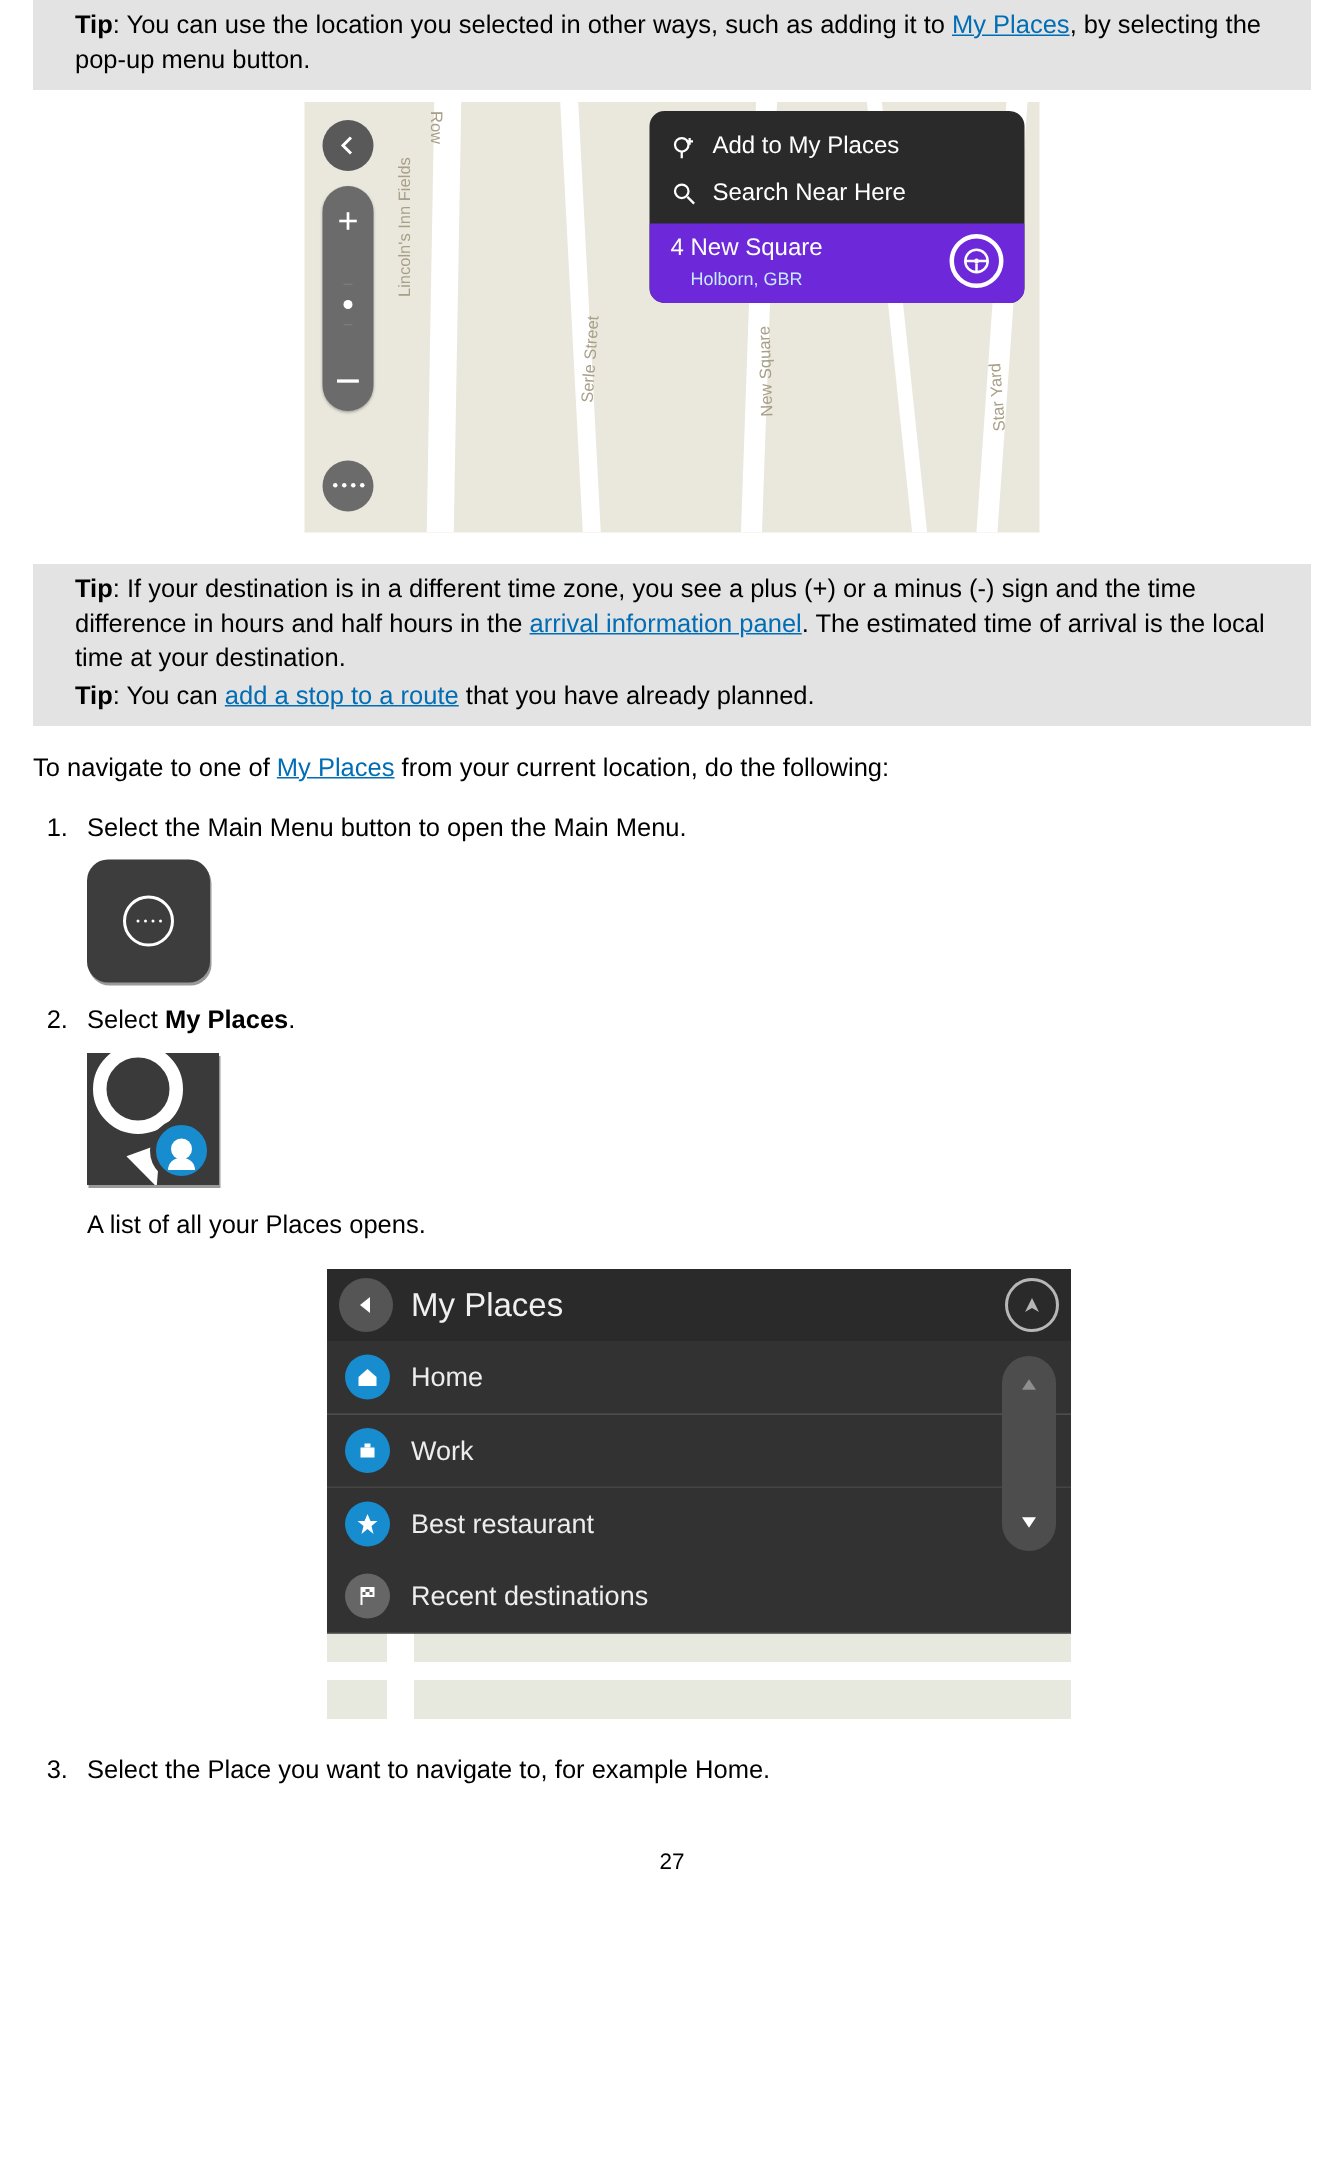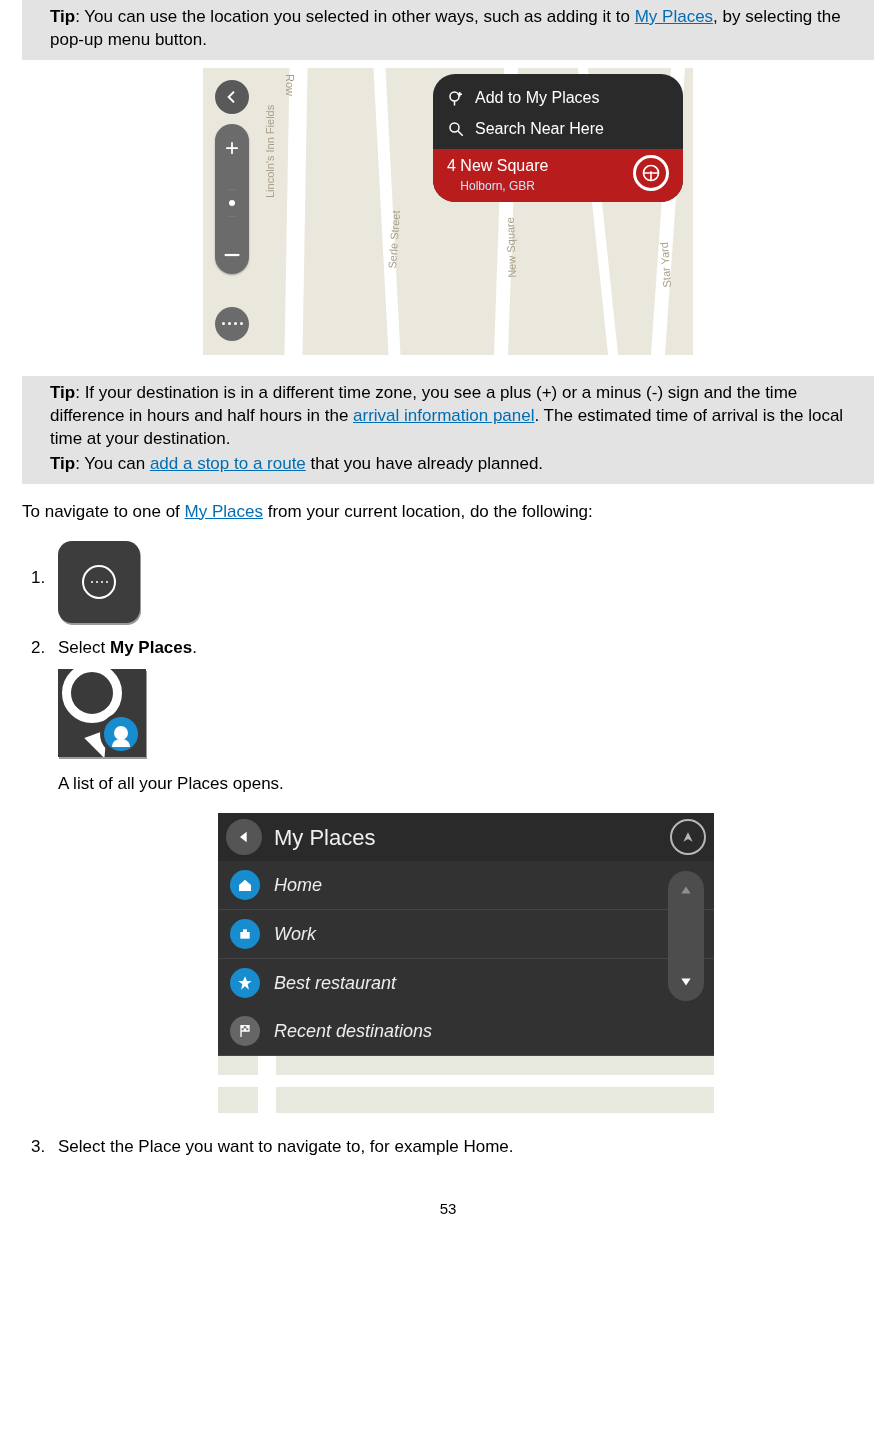--- a/index.html
+++ b/index.html
@@ -41,28 +41,28 @@
   }
   .zoom-sign { color:#fff; font-size: 24px; font-weight: 300; line-height:1; font-family: Arial; }
   .zoom-mid { width: 6px; height: 6px; background:#fff; border-radius:50%; }
   .zoom-div { width:100%; height:1px; background: rgba(255,255,255,0.1); }
   .menu-circle {
     position: absolute; bottom: 14px; left: 12px; width: 34px; height: 34px; border-radius: 50%; background: #6b6b6b;
     display:flex; align-items:center; justify-content:center; gap:3px;
   }
   .menu-circle span { width:3px; height:3px; background:#fff; border-radius:50%; }
   .popup-panel {
-    position: absolute; top: 6px; left: 230px; background: #2a2a2a; border-radius: 22px; width: 250px;
+    position: absolute; top: 6px; left: 230px; background: #2a2a2a; border-radius: 10px; width: 250px;
     color: #fff; font-family: Arial; padding: 8px 0 0 0; overflow:hidden;
   }
   .popup-row { display:flex; align-items:center; padding: 5px 14px; gap:10px; color:#fff; }
   .popup-row svg { width:18px; height:18px; flex-shrink:0; fill:none; stroke:#fff; }
   .popup-row-text { font-size: 16px; }
   .popup-loc {
-    background: #b91c1c; padding: 6px 14px 8px 14px; margin-top: 4px; display:flex; 
+    background: #6d28d9; padding: 6px 14px 8px 14px; margin-top: 4px; display:flex; align-items:center;
     justify-content: space-between;
   }
   .popup-loc-text { display:flex; flex-direction:column; }
   .popup-loc-main { font-size: 16px; color:#fff; }
   .popup-loc-sub { font-size: 12px; color: #c6eaff; margin-top:1px; }
   .drive-circle {
     width: 36px; height:36px; border-radius:50%; border: 3px solid #fff; display:flex; align-items:center; justify-content:center;
     box-sizing:border-box;
   }
   .section-heading {
@@ -103,21 +103,21 @@
   }
   .s2-topbar {
     position:absolute; top:0; left:0; right:0; height:48px; background:#2a2a2a; display:flex;
     align-items:center; padding:0 8px; color:#fff; font-family: Arial; justify-content:space-between;
   }
   .s2-topbar-left { display:flex; align-items:center; gap:12px; }
   .circle-btn { width:36px; height:36px; border-radius:50%; background:#555; display:flex; align-items:center; justify-content:center; }
   .circle-btn.outline { background:transparent; border:2px solid #b7b7b7; box-sizing:border-box; }
   .circle-btn svg { width:16px; height:16px; fill:#fff; }
   .s2-title { font-size:22px; color:#f0f0f0; }
-  .s2-list { position:absolute; top:48px; left:0; right:0;font-style:italic; }
+  .s2-list { position:absolute; top:48px; left:0; right:0; }
   .s2-row {
     height:48px; background:#323232; border-bottom:1px solid #444; display:flex; align-items:center;
     padding-left:12px; gap:14px; color:#ededed; font-family: Arial; font-size:18px;
   }
   .s2-row .row-icon { width:30px; height:30px; border-radius:50%; background:#178CCF; display:flex; align-items:center; justify-content:center; }
   .s2-row .row-icon.gray { background:#666; }
   .s2-row .row-icon svg { width:16px; height:16px; fill:#fff; }
   .s2-bgmap { position:absolute; top:242px; left:0; right:0; bottom:0; background:#e7e9de; }
   .s2-bottom { position:absolute; bottom:10px; right:10px; display:flex; gap:10px; }
   .pill-btn { height:40px; border-radius:20px; padding:0 28px; display:flex; align-items:center; color:#fff;
@@ -223,20 +223,21 @@
     </p>
   </div>
 
 
   <p>
     <span>To navigate to one of </span><a href="#" class="inline-link">My Places</a><span> from your current location, do the following:</span>
   </p>
 
   <ol class="steps">
     <li>
+      <span>Select the Main Menu button to open the Main Menu.</span>
       <div class="main-menu-icon">
         <div class="main-menu-inner">
             <span></span>
             <span></span>
             <span></span>
             <span></span>
           </div>
       </div>
     </li>
     <li>
@@ -324,15 +325,15 @@
           </div>
           
         </div>
       </div>
     </li>
     <li>
       <span>Select the Place you want to navigate to, for example Home.</span>
     </li>
   </ol>
 
-  <div class="page-number">53</div>
+  <div class="page-number">27</div>
 
 </div>
 
 </body></html>

